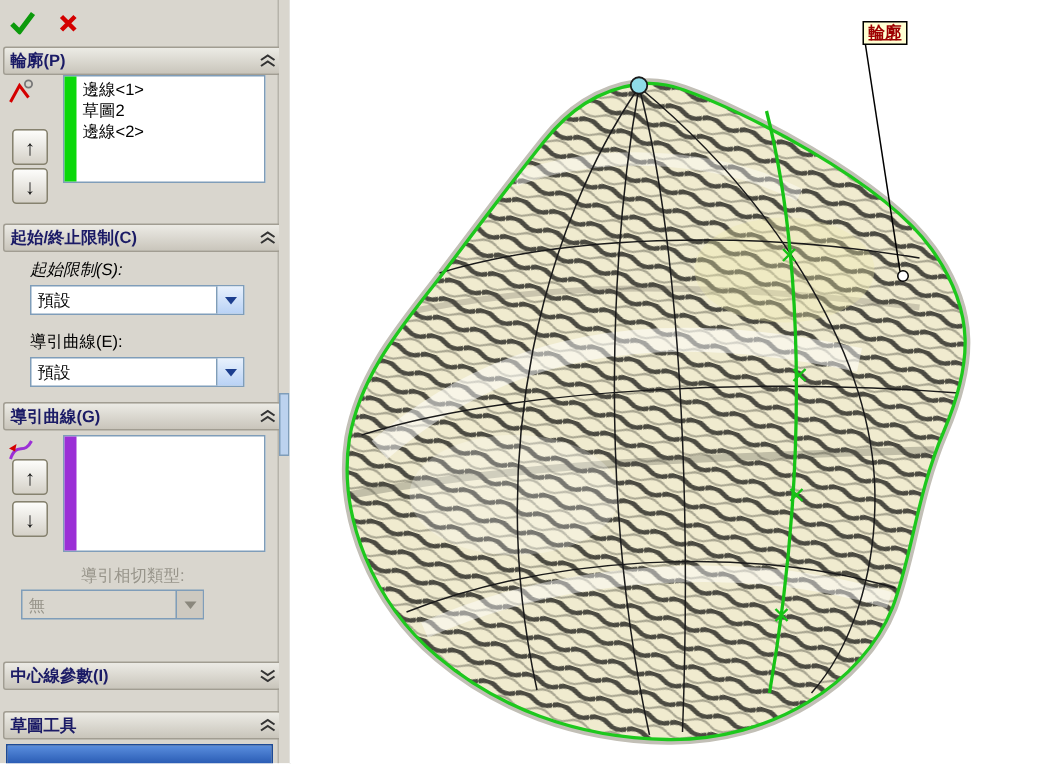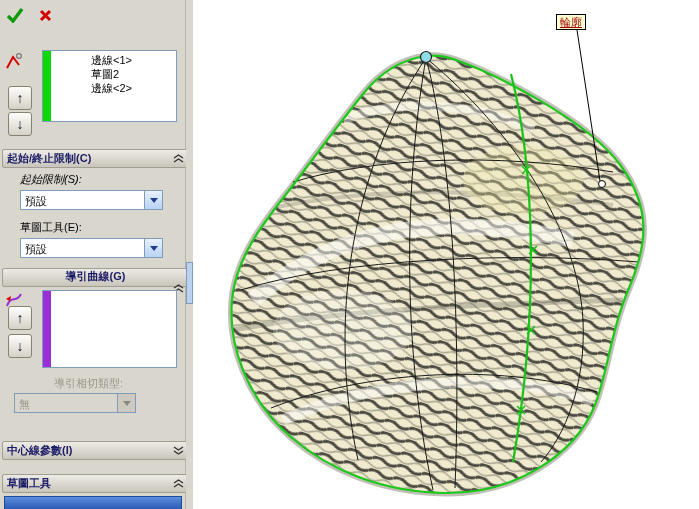--- a/index.html
+++ b/index.html
@@ -10,59 +10,59 @@
   .panel{position:absolute;left:0;top:0;width:185px;height:509px;background:#d9d6ce;border-right:1px solid #b6b3aa;}
   .cmdbar{position:absolute;left:4px;top:4px;height:22px;display:flex;gap:8px;align-items:center;}
   .cmdbtn{width:22px;height:20px;display:flex;align-items:center;justify-content:center;cursor:pointer;}
 
   .hdr{position:absolute;left:2px;width:177px;height:17px;
        background:linear-gradient(#ecebe5,#c9c5bb);
        border:1px solid #a19d92;border-radius:2px;
        display:flex;align-items:center;padding:0 4px;font-weight:bold;color:#1b1b66;}
   .hdr .chev{margin-left:auto;display:flex;}
 
-  .listbox{position:absolute;background:#ffffff;border:1px solid #7f9db9;display:flex;gap:36px;}
+  .listbox{position:absolute;background:#ffffff;border:1px solid #7f9db9;display:flex;}
   .selbar{width:8px;height:100%;}
   .sel-green{background:#0ad80a;}
   .sel-purple{background:#9b2fd6;}
   .listitems{padding:2px 4px;line-height:14px;}
 
   .arrowbtn{position:absolute;width:22px;height:22px;
             background:linear-gradient(#fdfdfb,#d5d1c8);
             border:1px solid #86826f;border-radius:3px;
             display:flex;align-items:center;justify-content:center;
             font-size:14px;font-weight:bold;color:#111;cursor:pointer;}
 
   .lbl{position:absolute;color:#000;}
   .lbl.disabled{color:#97948a;margin-left:40px;}
 
   .combo{position:absolute;height:20px;background:#ffffff;border:1px solid #7f9db9;
-         display:flex;align-items:flex-end;padding-left:4px;box-sizing:border-box;cursor:pointer;}
+         display:flex;align-items:center;padding-left:4px;box-sizing:border-box;cursor:pointer;}
   .combo .cbtn{margin-left:auto;width:17px;height:100%;
          background:linear-gradient(#e8f1fd,#b9d2f5);border-left:1px solid #7f9db9;
          display:flex;align-items:center;justify-content:center;}
   .tri{width:0;height:0;border:4px solid transparent;border-top:5px solid #1c3e8e;margin-top:5px;}
   .combo.disabled{background:#d9d6ce;color:#97948a;}
   .combo.disabled .cbtn{background:#cdc9c0;}
   .combo.disabled .tri{border-top-color:#8a877c;}
 
   .mini-icon{position:absolute;width:20px;height:20px;}
 
   .selrow{position:absolute;left:4px;width:176px;height:12px;
           background:linear-gradient(#5a8ede,#2a5cb4);border:1px solid #1d4astro;
           border:1px solid #1d4a96;cursor:pointer;}
 
   
   .splitter{position:absolute;left:186px;top:0;width:7px;height:509px;background:#d9d6ce;border-right:1px solid #b6b3aa;}
   .splitter-tab{position:absolute;left:0px;top:262px;width:7px;height:42px;background:#bcd2ee;border:1px solid #7f9db9;box-sizing:border-box;cursor:pointer;}
 
   
   .viewport{position:absolute;left:193px;top:0;width:506px;height:509px;background:#ffffff;}
-  .callout{position:absolute;left:363px;top:14px;border:1px solid #000;background:#ffffd2;
-           color:#9e0000;font-weight:normal;text-decoration:underline;padding:0 3px;line-height:14px;cursor:pointer;}
+  .callout{position:absolute;left:382px;top:14px;border:1px solid #000;background:#ffffd2;
+           color:#9e0000;font-weight:bold;text-decoration:underline;padding:0 3px;line-height:14px;cursor:pointer;}
 </style>
 </head>
 <body>
 
 <div id="app">
 
   <div class="panel">
 
     <div class="cmdbar">
       <div class="cmdbtn">
@@ -70,20 +70,28 @@
           <path d="M2 9 L7 14 L16 2" stroke="#0c9a0c" stroke-width="3.4" fill="none"></path>
         </svg>
       </div>
       <div class="cmdbtn">
         <svg width="13" height="13" viewBox="0 0 13 13">
           <path d="M2 2 L11 11 M11 2 L2 11" stroke="#d40000" stroke-width="3" fill="none"></path>
         </svg>
       </div>
     </div>
 
+    <div class="hdr" style="top:31px;">
+      <span>輪廓(P)</span>
+      <span class="chev">
+        <svg width="11" height="9" viewBox="0 0 11 9">
+            <path d="M1 4 L5.5 1 L10 4 M1 8 L5.5 5 L10 8" stroke="#333" stroke-width="1.4" fill="none"></path>
+          </svg>
+      </span>
+    </div>
 
     <svg class="mini-icon" style="left:4px;top:52px;" viewBox="0 0 20 20">
       <path d="M3 16 L9 5 L15 13" stroke="#d40000" stroke-width="2" fill="none"></path>
       <circle cx="15" cy="4" r="2.4" fill="none" stroke="#777" stroke-width="1.2"></circle>
     </svg>
 
     <div class="listbox" style="left:42px;top:50px;width:133px;height:70px;">
       <div class="selbar sel-green"></div>
       <div class="listitems">
         <div>邊線&lt;1&gt;</div>
@@ -109,29 +117,29 @@
     </div>
 
     <div class="lbl" style="left:20px;top:172px;font-style:italic;">起始限制(S):</div>
     <div class="combo" style="left:20px;top:190px;width:143px;">
       <span>預設</span>
       <span class="cbtn">
           <span class="tri"></span>
         </span>
     </div>
 
-    <div class="lbl" style="left:20px;top:220px;">草圖工具(E):</div>
+    <div class="lbl" style="left:20px;top:220px;">導引曲線(E):</div>
     <div class="combo" style="left:20px;top:238px;width:143px;">
       <span>預設</span>
       <span class="cbtn">
           <span class="tri"></span>
         </span>
     </div>
 
-    <div class="hdr" style="top:268px;flex-direction:column;">
+    <div class="hdr" style="top:268px;">
       <span>導引曲線(G)</span>
       <span class="chev">
         <svg width="11" height="9" viewBox="0 0 11 9">
             <path d="M1 4 L5.5 1 L10 4 M1 8 L5.5 5 L10 8" stroke="#333" stroke-width="1.4" fill="none"></path>
           </svg>
       </span>
     </div>
 
     <svg class="mini-icon" style="left:4px;top:290px;" viewBox="0 0 20 20">
       <path d="M3 16 C7 4 12 14 17 4" stroke="#9b2fd6" stroke-width="2" fill="none"></path>

